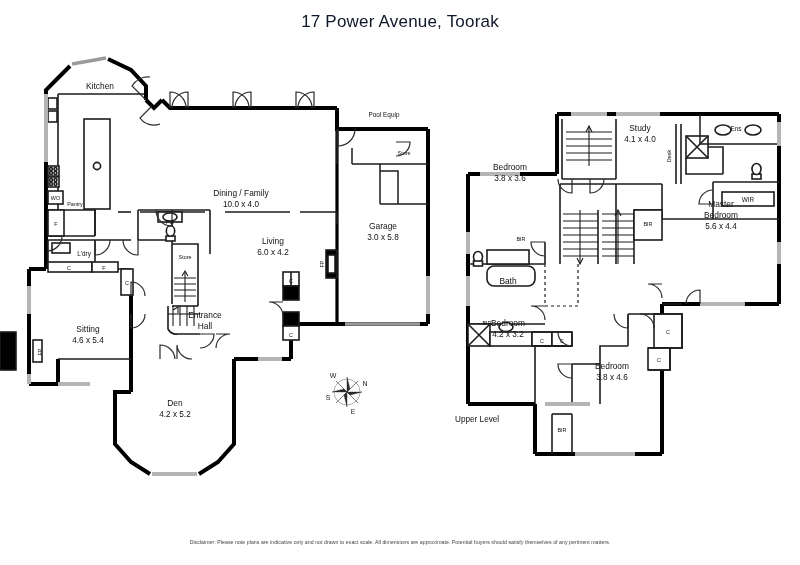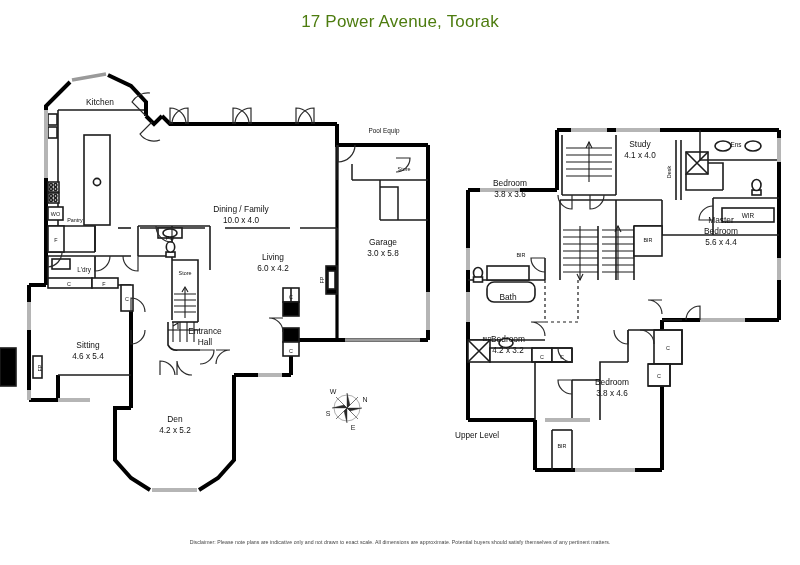--- a/index.html
+++ b/index.html
@@ -1,22 +1,22 @@
 <!DOCTYPE html>
 <html><head>
 <meta charset="utf-8">
 <style>
   html,body{margin:0;padding:0;background:#ffffff;}
   body{width:800px;height:565px;position:relative;overflow:hidden;
        font-family:"Liberation Sans","DejaVu Sans",sans-serif;color:#111;}
   #title{position:absolute;left:0;top:12px;width:800px;text-align:center;
-         font-size:17px;letter-spacing:.2px;color:#4d7c0f;}
+         font-size:17px;letter-spacing:.2px;color:#0f172a;}
   #disclaimer{position:absolute;left:0;top:539px;width:800px;text-align:center;
               font-size:5.2px;color:#444;letter-spacing:.05px;}
-  #plan{position:absolute;left:0;top:30px;width:708px;height:500px;}
+  #plan{position:absolute;left:0;top:14px;width:708px;height:500px;}
   svg{display:block;}
   .lbl{font-family:"Liberation Sans","DejaVu Sans",sans-serif;fill:#111;}
   .rm{font-size:8.4px;text-anchor:middle;}
   .dim{font-size:8.2px;text-anchor:middle;}
   .sm{font-size:6.4px;text-anchor:middle;}
   .xs{font-size:5.4px;text-anchor:middle;}
   .lvl{font-size:8.2px;text-anchor:start;}
   .cmp{font-size:7px;text-anchor:middle;fill:#222;}
 </style>
 </head>

